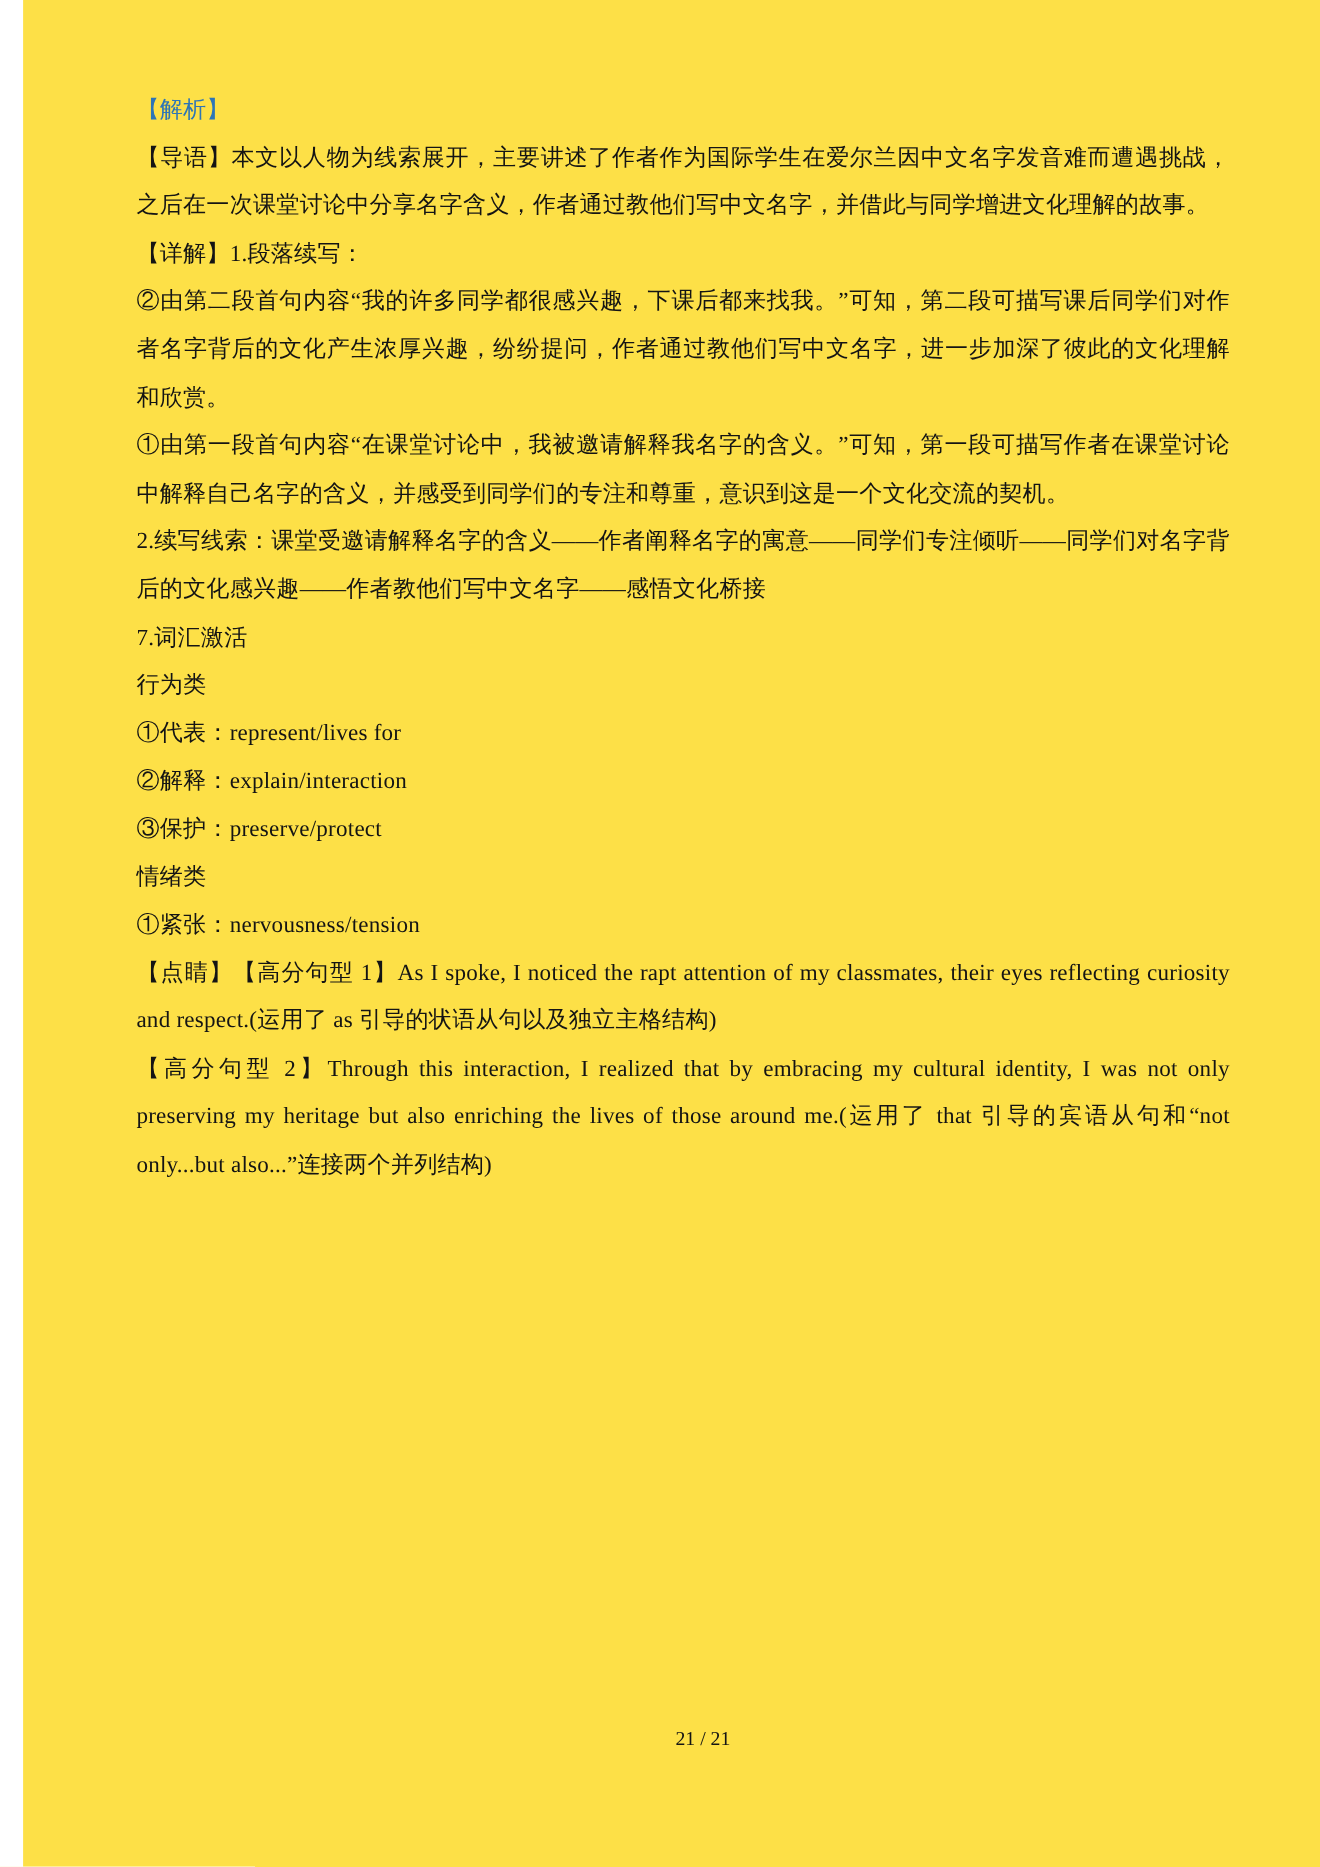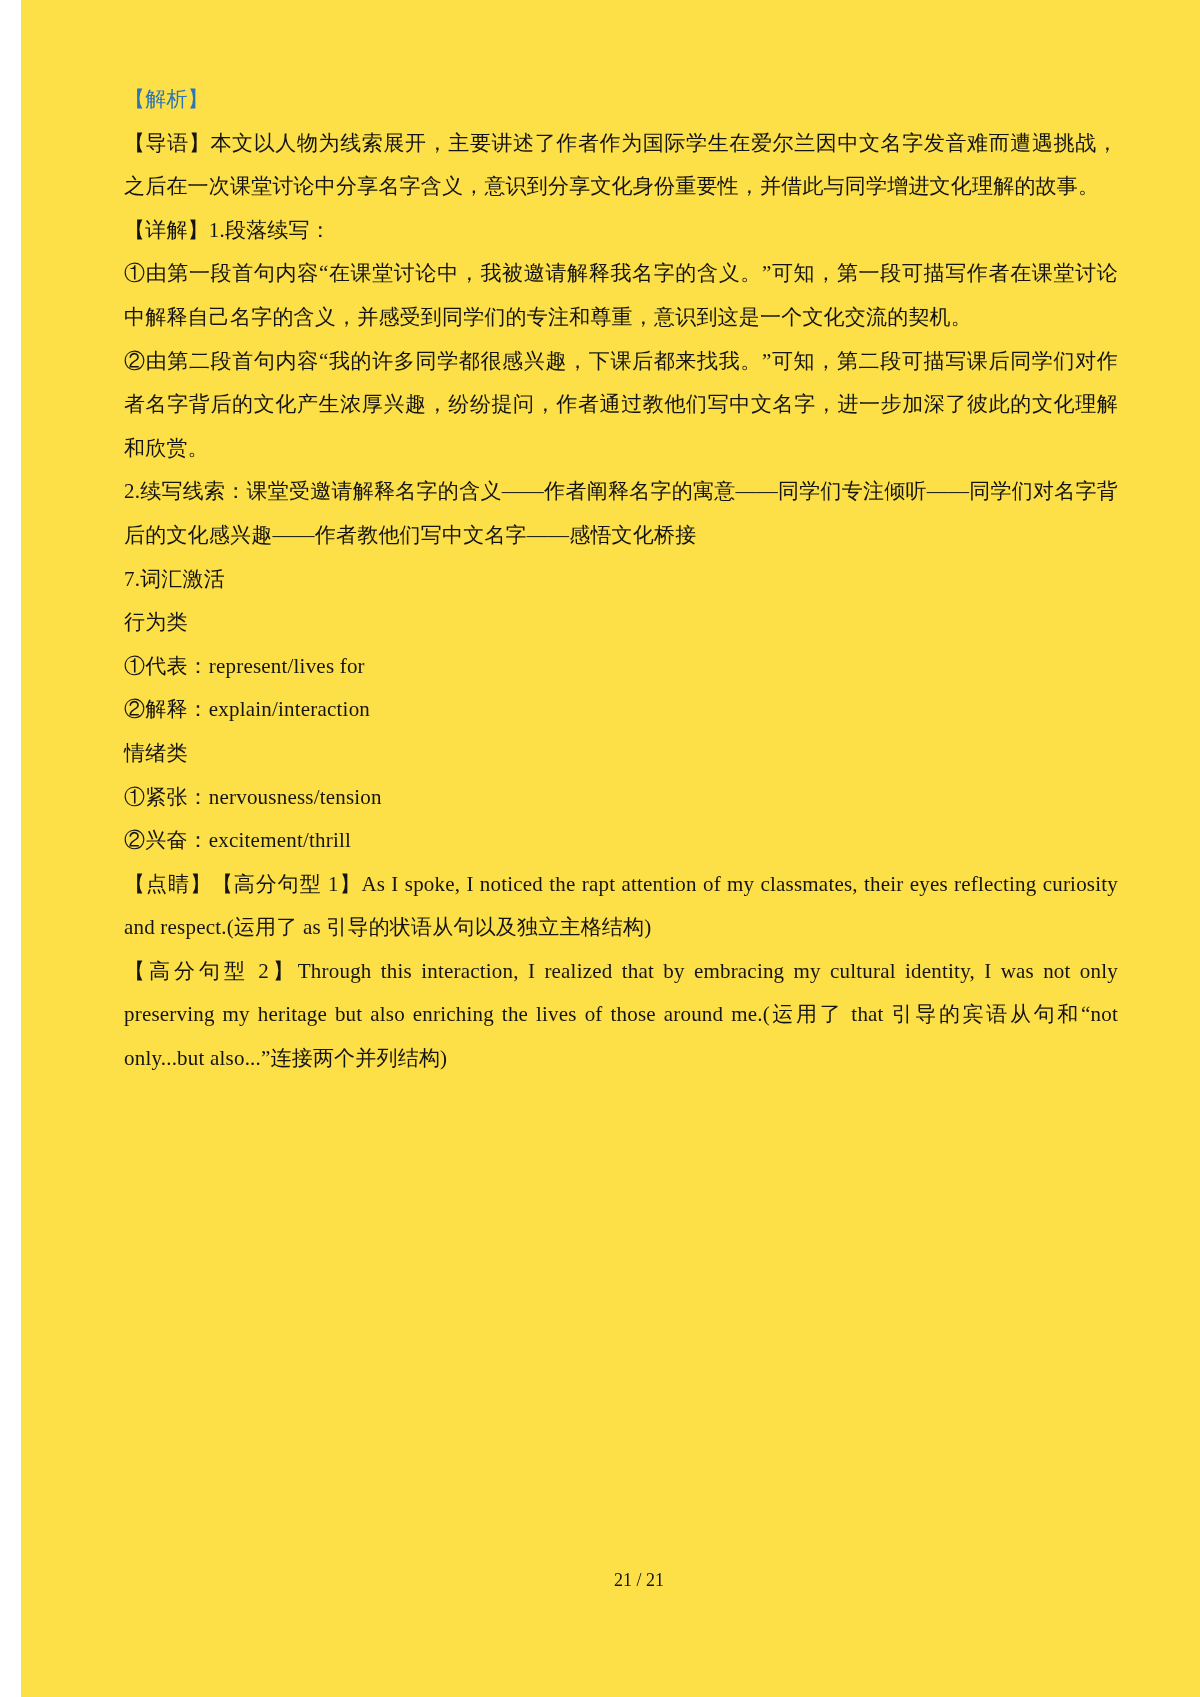--- a/index.html
+++ b/index.html
@@ -48,29 +48,29 @@
     color: #141414;
     padding-left: 36px;
   }
 </style>
 </head>
 <body>
 
 <div class="page">
   <div class="doc">
     <p class="para blue">【解析】</p>
-    <p class="para">【导语】本文以人物为线索展开，主要讲述了作者作为国际学生在爱尔兰因中文名字发音难而遭遇挑战，之后在一次课堂讨论中分享名字含义，意识到分享文化身份重要性，并借此与同学增进文化理解的故事。</p>
+    <p class="para">【导语】本文以人物为线索展开，主要讲述了作者作为国际学生在爱尔兰因中文名字发音难而遭遇挑战，之后在一次课堂讨论中分享名字含义，作者通过教他们写中文名字，并借此与同学增进文化理解的故事。</p>
     <p class="para">【详解】1.段落续写：</p>
+    <p class="para">②由第二段首句内容“我的许多同学都很感兴趣，下课后都来找我。”可知，第二段可描写课后同学们对作者名字背后的文化产生浓厚兴趣，纷纷提问，作者通过教他们写中文名字，进一步加深了彼此的文化理解和欣赏。</p>
     <p class="para">①由第一段首句内容“在课堂讨论中，我被邀请解释我名字的含义。”可知，第一段可描写作者在课堂讨论中解释自己名字的含义，并感受到同学们的专注和尊重，意识到这是一个文化交流的契机。</p>
-    <p class="para">②由第二段首句内容“我的许多同学都很感兴趣，下课后都来找我。”可知，第二段可描写课后同学们对作者名字背后的文化产生浓厚兴趣，纷纷提问，作者通过教他们写中文名字，进一步加深了彼此的文化理解和欣赏。</p>
     <p class="para">2.续写线索：课堂受邀请解释名字的含义——作者阐释名字的寓意——同学们专注倾听——同学们对名字背后的文化感兴趣——作者教他们写中文名字——感悟文化桥接</p>
     <p class="para">7.词汇激活</p>
     <p class="para">行为类</p>
     <p class="para">①代表：represent/lives for</p>
     <p class="para">②解释：explain/interaction</p>
+    <p class="para">③保护：preserve/protect</p>
     <p class="para">情绪类</p>
     <p class="para">①紧张：nervousness/tension</p>
-    <p class="para">②兴奋：excitement/thrill</p>
     <p class="para">【点睛】【高分句型 1】As I spoke, I noticed the rapt attention of my classmates, their eyes reflecting curiosity and respect.(运用了 as 引导的状语从句以及独立主格结构)</p>
     <p class="para">【高分句型 2】Through this interaction, I realized that by embracing my cultural identity, I was not only preserving my heritage but also enriching the lives of those around me.(运用了 that 引导的宾语从句和“not only...but also...”连接两个并列结构)</p>
   </div>
   <div class="page-footer">21 / 21</div>
 </div>
 
 </body></html>

